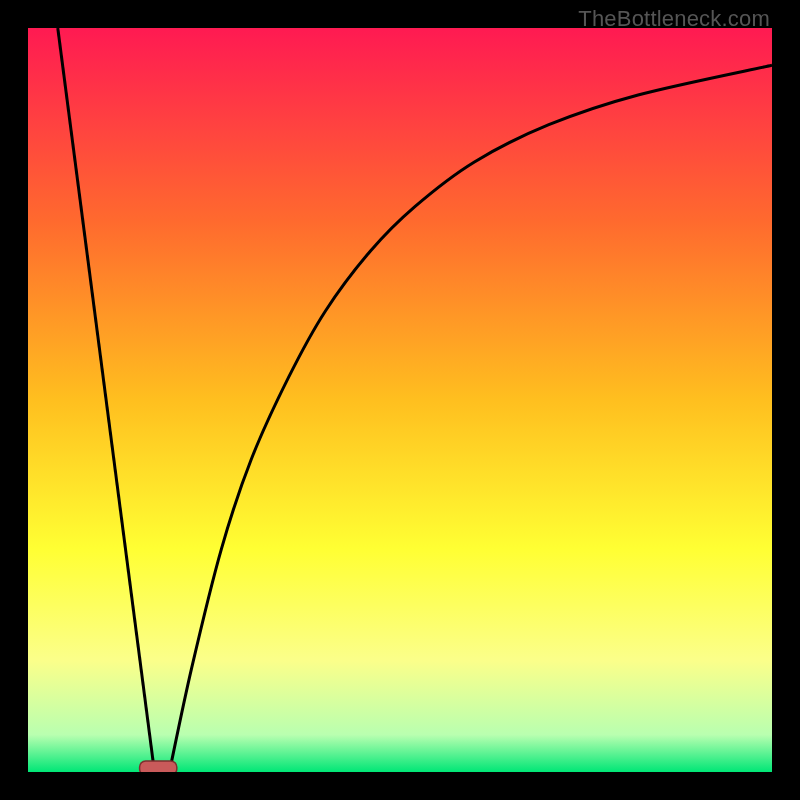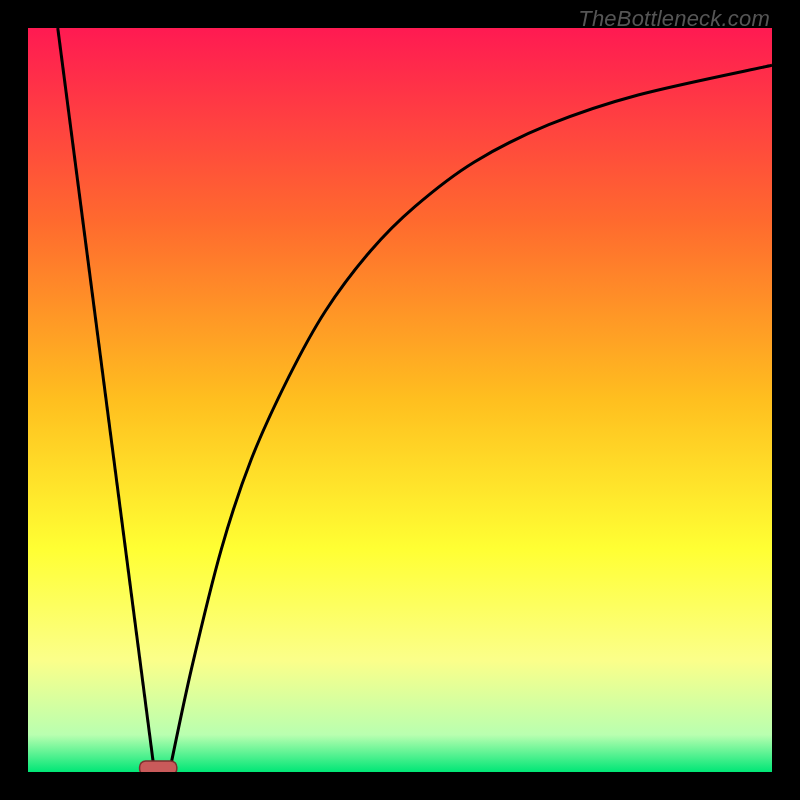--- a/index.html
+++ b/index.html
@@ -1,17 +1,17 @@
 <!DOCTYPE html>
 <html><head>
 <meta charset="utf-8">
 <style>
   * { margin: 0; padding: 0; box-sizing: border-box; }
   body { width: 800px; height: 800px; overflow: hidden; background: #000; font-family: Arial, sans-serif; }
-  .chart-container { position: relative; width: 800px; height: 800px; background: #000; font-style: italic; }
+  .chart-container { position: relative; width: 800px; height: 800px; background: #000; }
   .plot-area { position: absolute; left: 28px; top: 28px; width: 744px; height: 744px; }
   .gradient-bg { position: absolute; inset: 0; }
   .watermark { position: absolute; top: 6px; right: 30px; color: #555; font-size: 22px; font-weight: 500; letter-spacing: 0.2px; }
   .curve-svg { position: absolute; inset: 0; }
 </style>
 </head>
 <body>
 
 <div class="chart-container">
 

